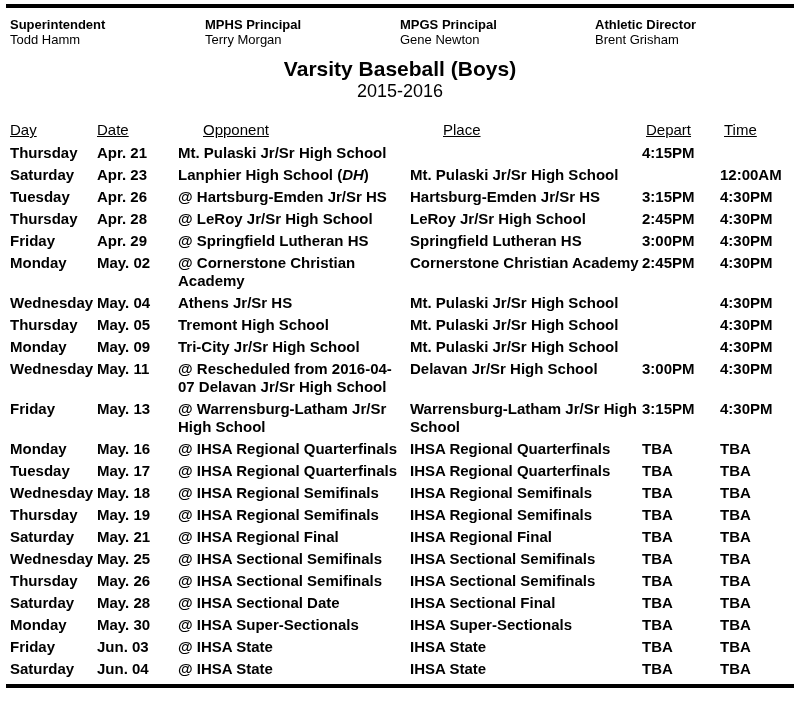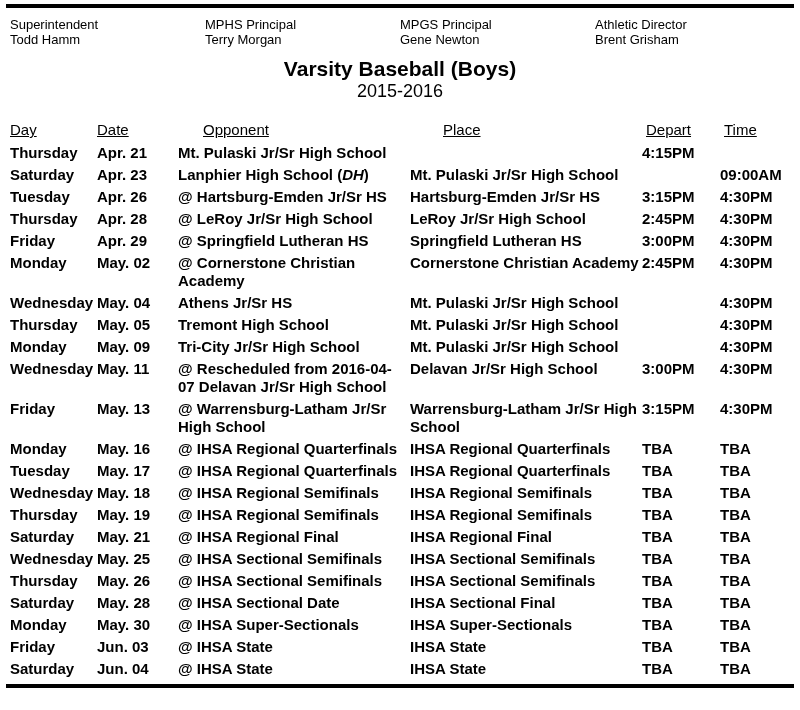--- a/index.html
+++ b/index.html
@@ -22,21 +22,21 @@
   }
   .rule-top { margin-top: 4px; }
   .rule-bottom { margin-top: 4px; }
 
   .staff {
     display: grid;
     grid-template-columns: repeat(4, 1fr);
     margin: 9px 10px 0 10px;
   }
   .staff-cell { font-size: 13px; line-height: 15px; }
-  .staff-title { font-weight: normal; }
+  .staff-title { font-weight: bold; }
   .staff-name { font-weight: normal; }
 
   .title {
     text-align: center;
     font-size: 21px;
     line-height: 25px;
     font-weight: bold;
     margin-top: 9px;
   }
   .season {
@@ -116,21 +116,21 @@
           <div class="cell cell-place">Mt. Pulaski Jr/Sr High School</div>
           <div class="cell cell-depart"></div>
           <div class="cell cell-time">4:15PM</div>
         </div>
         <div class="grid-row trow">
           <div class="cell cell-day">Saturday</div>
           <div class="cell cell-date">Apr. 23</div>
           <div class="cell cell-opponent"><span>Lanphier High School (</span><i>DH</i><span>)</span></div>
           <div class="cell cell-place">Mt. Pulaski Jr/Sr High School</div>
           <div class="cell cell-depart"></div>
-          <div class="cell cell-time">09:00AM</div>
+          <div class="cell cell-time">12:00AM</div>
         </div>
         <div class="grid-row trow">
           <div class="cell cell-day">Tuesday</div>
           <div class="cell cell-date">Apr. 26</div>
           <div class="cell cell-opponent">@ Hartsburg-Emden Jr/Sr HS</div>
           <div class="cell cell-place">Hartsburg-Emden Jr/Sr HS</div>
           <div class="cell cell-depart">3:15PM</div>
           <div class="cell cell-time">4:30PM</div>
         </div>
         <div class="grid-row trow">

